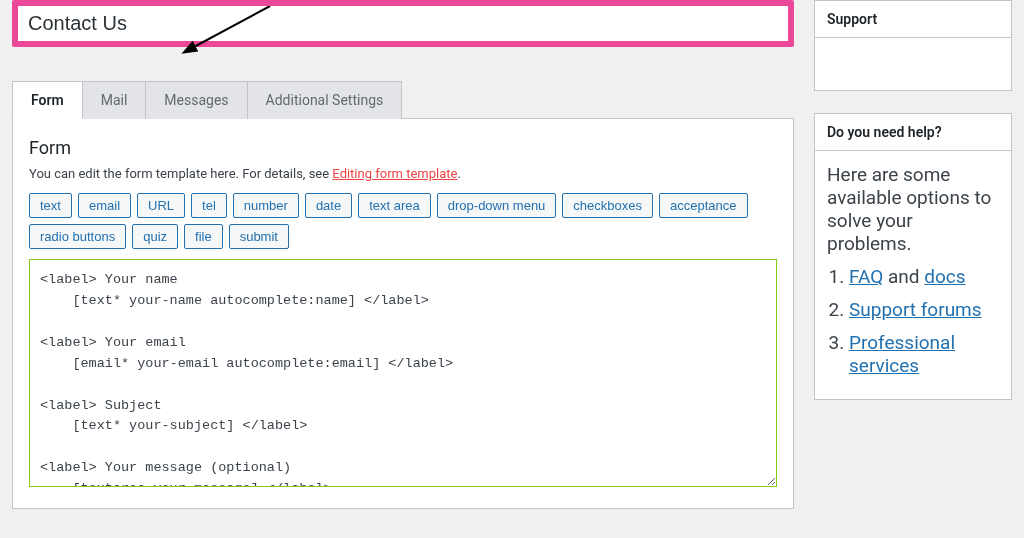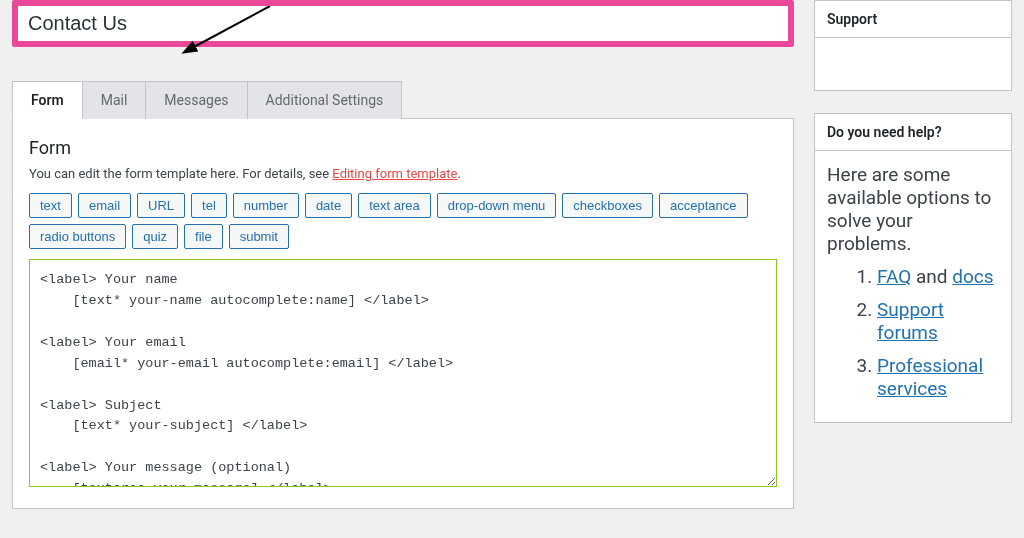--- a/index.html
+++ b/index.html
@@ -104,21 +104,21 @@
     .postbox-header {
       border-bottom: 1px solid #c3c4c7;
       padding: 10px 12px;
       font-size: 14px;
       font-weight: 600;
       color: #1d2327;
     }
     .postbox-body { padding: 12px 12px; font-size: 19px; color: #3c434a; }
     .postbox-body-empty { height: 52px; }
     .help-list { list-style: decimal; padding-left: 22px; margin-top: 10px; }
-    .help-list li { margin-bottom: 10px; margin-left: 28px; }
+    .help-list li { margin-bottom: 10px; }
     .help-list a, .postbox-body a { color: #2271b1; text-decoration: underline; }
   </style>
 </head>
 <body>
 
 <div class="wrap">
 
   <svg class="arrow" width="110" height="50">
     <defs>
       <marker id="ah" markerWidth="10" markerHeight="10" refX="2" refY="3" orient="auto">

